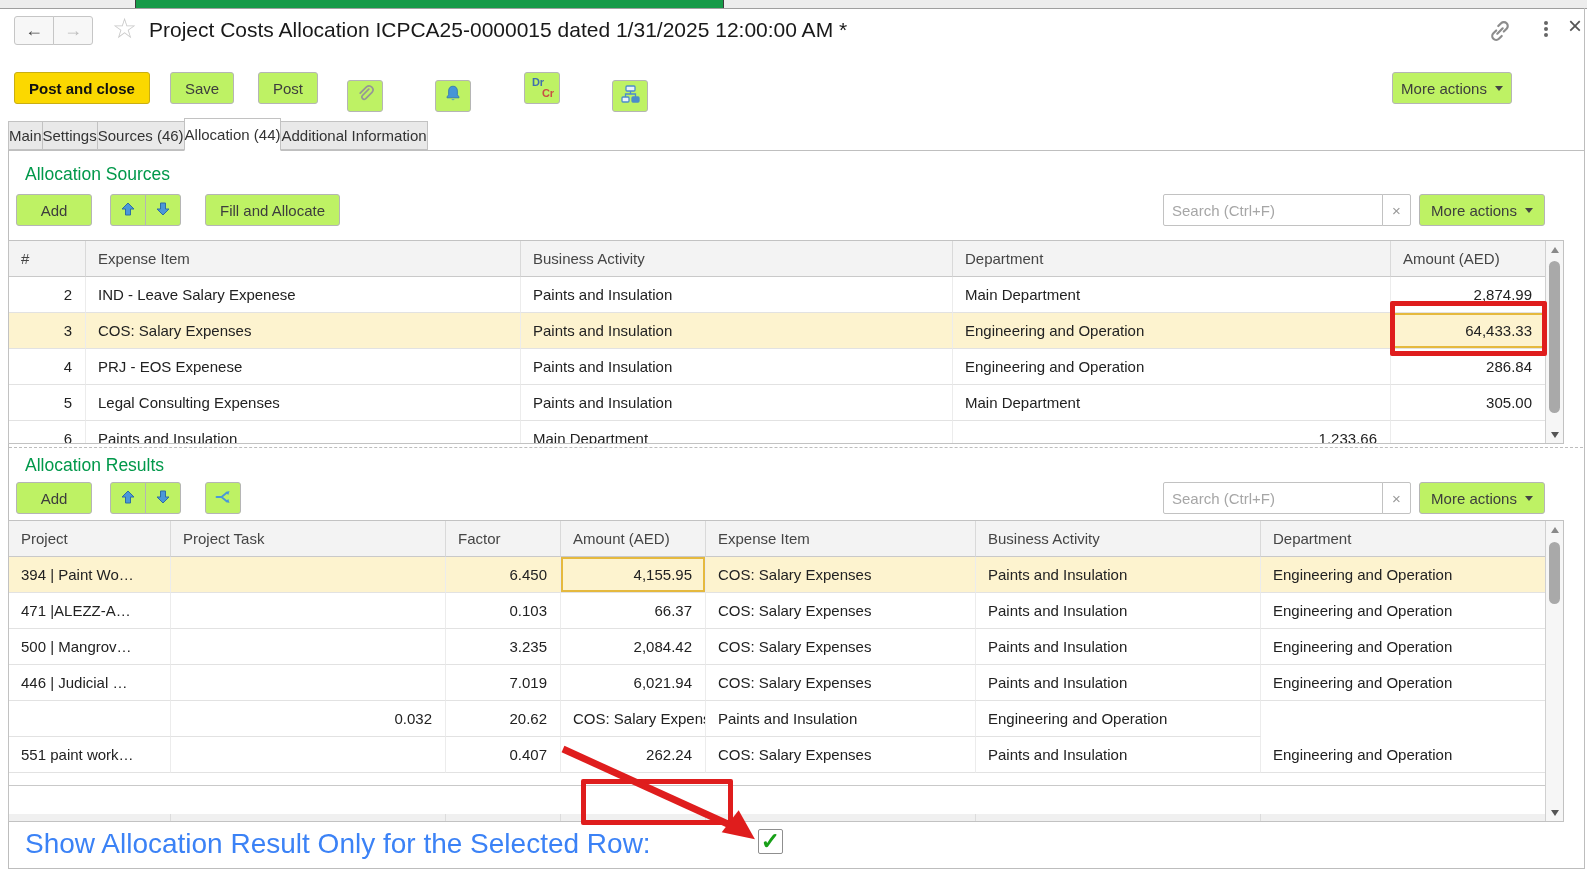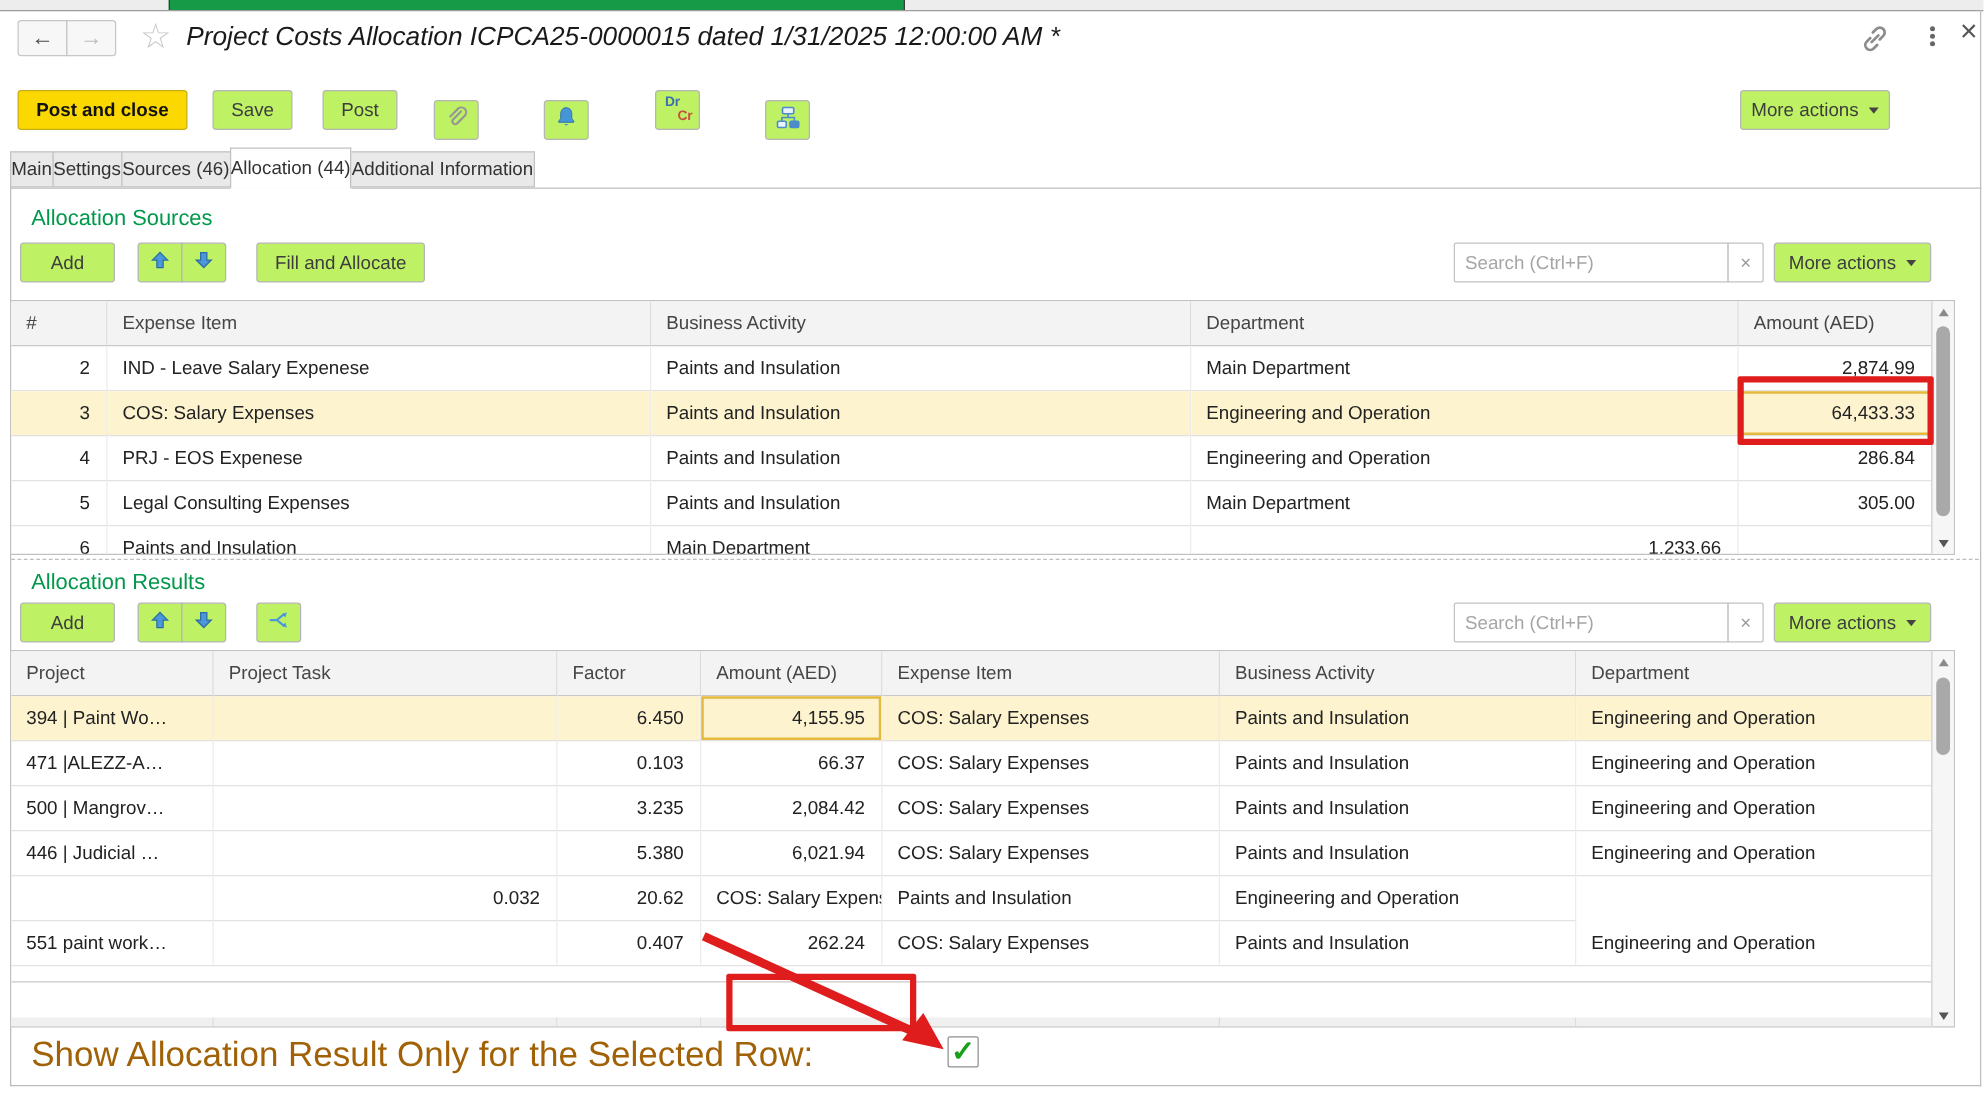--- a/index.html
+++ b/index.html
@@ -22,21 +22,21 @@
   .caret{width:0;height:0;border-left:4px solid transparent;border-right:4px solid transparent;
          border-top:5px solid #444;margin-left:8px;}
 
   
   .navgroup{position:absolute;left:14px;top:16px;display:flex;}
   .navbtn{width:40px;height:29px;background:#f7f7f7;border:1px solid #c6c6c6;display:flex;
           align-items:center;justify-content:center;font-size:18px;box-sizing:border-box;}
   .navbtn.back{border-radius:3px 0 0 3px;color:#4a4a4a;font-weight:bold;}
   .navbtn.fwd{border-radius:0 3px 3px 0;margin-left:-1px;color:#bcbcbc;font-weight:bold;}
   .star{position:absolute;left:112px;top:14px;font-size:28px;color:#c9c9c9;line-height:30px;}
-  .doc-title{position:absolute;left:149px;top:18px;font-size:21px;color:#191919;white-space:nowrap;font-style:italic;}
+  .doc-title{position:absolute;left:149px;top:18px;font-size:21px;color:#191919;white-space:nowrap;}
   .link-ic{position:absolute;left:1487px;top:18px;}
   .kebab{position:absolute;left:1540px;top:19px;width:12px;}
   .kdot{width:4px;height:4px;border-radius:50%;background:#666;margin:2px auto;}
   .close-x{position:absolute;left:1568px;top:12px;font-size:24px;color:#555;}
 
   
   .toolbar-el{position:absolute;top:72px;}
   .drcr-box{position:relative;width:36px;height:32px;font-size:11px;font-weight:bold;}
   .drcr-box .dr{position:absolute;left:7px;top:4px;color:#3f6fae;}
   .drcr-box .cr{position:absolute;left:17px;top:15px;color:#c94f44;}
@@ -84,21 +84,21 @@
   .vscroll{position:absolute;right:0;top:0;bottom:0;width:18px;background:#f6f6f6;
            border-left:1px solid #d0d0d0;box-sizing:border-box;}
   .sarr{position:absolute;left:0;width:17px;height:17px;display:flex;align-items:center;justify-content:center;}
   .tri-up{width:0;height:0;border-left:4px solid transparent;border-right:4px solid transparent;
           border-bottom:6px solid #8a8a8a;}
   .tri-dn{width:0;height:0;border-left:4px solid transparent;border-right:4px solid transparent;
           border-top:6px solid #555;}
   .thumb{position:absolute;left:3px;width:11px;border-radius:6px;background:#a9a9a9;}
 
   
-  .bottom-label{position:absolute;left:25px;top:828px;font-size:28px;color:#a16207;white-space:nowrap;}
+  .bottom-label{position:absolute;left:25px;top:828px;font-size:28px;color:#3b82f6;white-space:nowrap;}
   .chkbox{position:absolute;left:758px;top:829px;width:25px;height:25px;box-sizing:border-box;
           border:1px solid #8f8f8f;border-radius:2px;background:#fff;display:flex;align-items:center;
           justify-content:center;font-size:23px;font-weight:bold;color:#18a018;cursor:pointer;}
 
   
   .anno{position:absolute;box-sizing:border-box;border:5px solid #df1d1d;border-radius:2px;z-index:30;}
   .anno-arrow{position:absolute;z-index:31;}
 </style>
 </head>
 <body>
@@ -353,21 +353,21 @@
             <div class="cell"></div>
             <div class="cell r">3.235</div>
             <div class="cell r">2,084.42</div>
             <div class="cell">COS: Salary Expenses</div>
             <div class="cell">Paints and Insulation</div>
             <div class="cell">Engineering and Operation</div>
           </div>
           <div class="t2row row">
             <div class="cell">446 | Judicial …</div>
             <div class="cell"></div>
-            <div class="cell r">5.380</div>
+            <div class="cell r">7.019</div>
             <div class="cell r">6,021.94</div>
             <div class="cell">COS: Salary Expenses</div>
             <div class="cell">Paints and Insulation</div>
             <div class="cell">Engineering and Operation</div>
           </div>
           <div class="t2row row">
             <div class="cell"></div>
             <div class="cell r">0.032</div>
             <div class="cell r">20.62</div>
             <div class="cell">COS: Salary Expenses</div>

